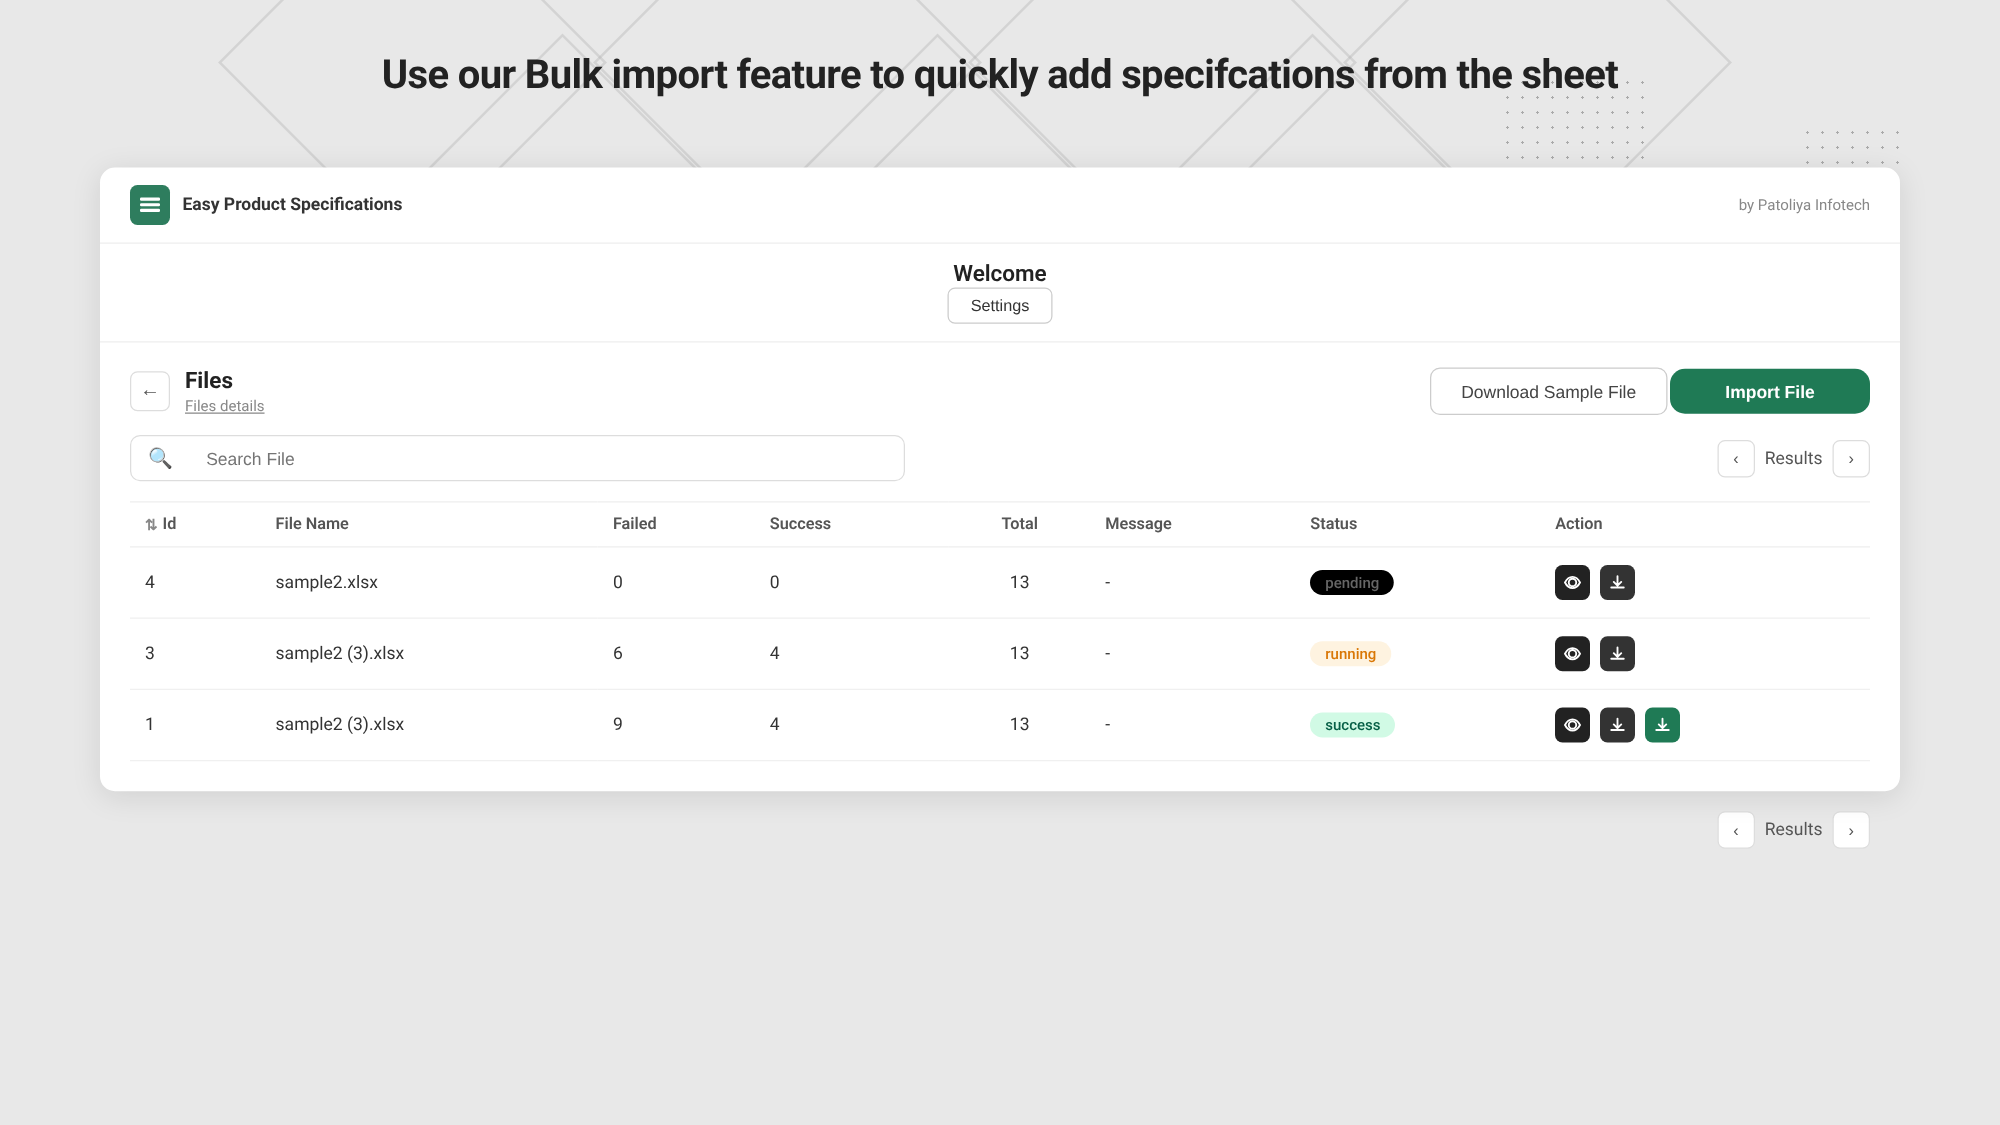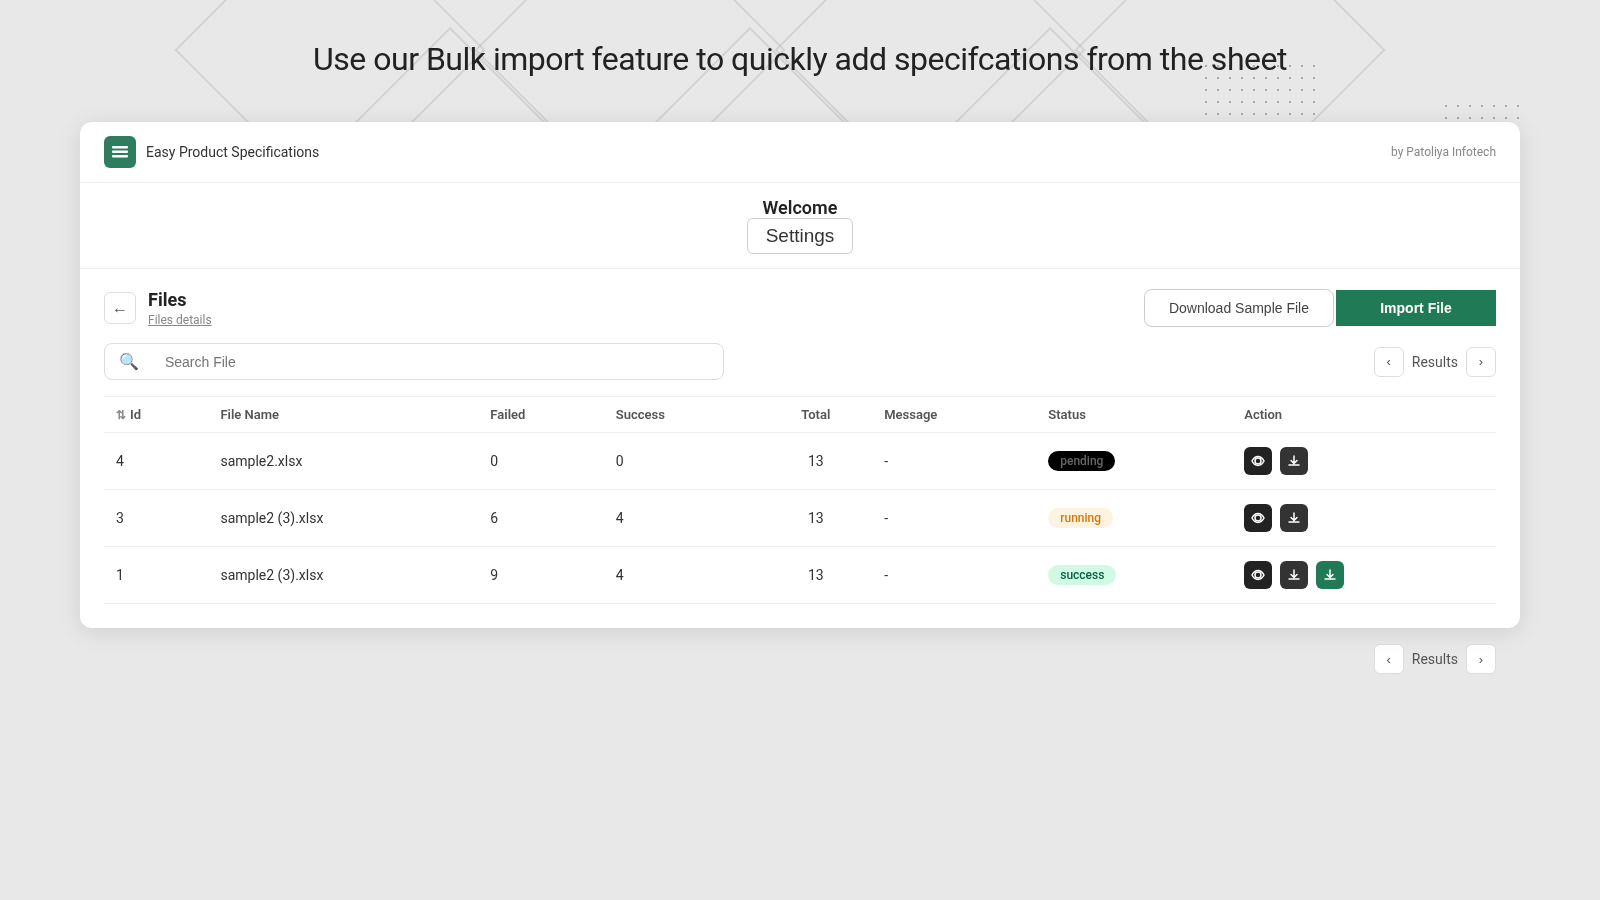--- a/index.html
+++ b/index.html
@@ -52,23 +52,23 @@
 
     .page-wrapper {
       position: relative;
       z-index: 1;
       padding: 40px 80px;
     }
 
     .headline {
       text-align: center;
       font-size: 32px;
-      font-weight: 400;
+      font-weight: 700;
       color: #222;
-      margin-bottom: 44px;
+      margin-bottom: 56px;
       letter-spacing: -0.5px;
     }
 
     
     .app-card {
       background: #fff;
       border-radius: 12px;
       box-shadow: 0 4px 24px rgba(0,0,0,0.10);
       overflow: visible;
       position: relative;
@@ -94,21 +94,21 @@
       border-radius: 6px;
       display: flex;
       align-items: center;
       justify-content: center;
       color: white;
       font-size: 16px;
       font-weight: bold;
     }
     .brand-name {
       font-size: 14px;
-      font-weight: 400;
+      font-weight: 700;
       color: #333;
     }
     .by-label {
       font-size: 12px;
       color: #888;
     }
 
     
     .welcome-bar {
       display: flex;
@@ -121,21 +121,21 @@
     .welcome-text {
       font-size: 18px;
       font-weight: 600;
       color: #222;
     }
     .settings-btn {
       border: 1px solid #ccc;
       border-radius: 6px;
       background: #fff;
       padding: 6px 18px;
-      font-size: 19px;
+      font-size: 13px;
       color: #333;
       cursor: pointer;
     }
 
     
     .content-area {
       padding: 20px 24px 24px;
     }
 
     
@@ -186,21 +186,21 @@
       background: #fff;
       padding: 10px 24px;
       font-size: 14px;
       color: #444;
       cursor: pointer;
       min-width: 180px;
       text-align: center;
     }
     .import-btn {
       border: none;
-      border-radius: 0;
+      border-radius: 12px;
       background: #1f7a55;
       padding: 10px 24px;
       font-size: 14px;
       font-weight: 600;
       color: #fff;
       cursor: pointer;
       min-width: 160px;
       text-align: center;
     }
 

